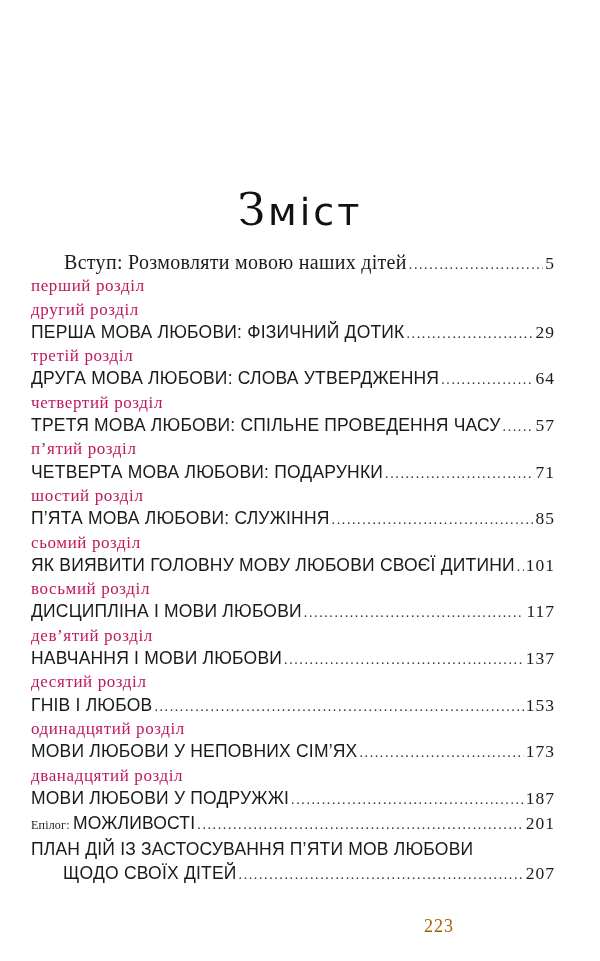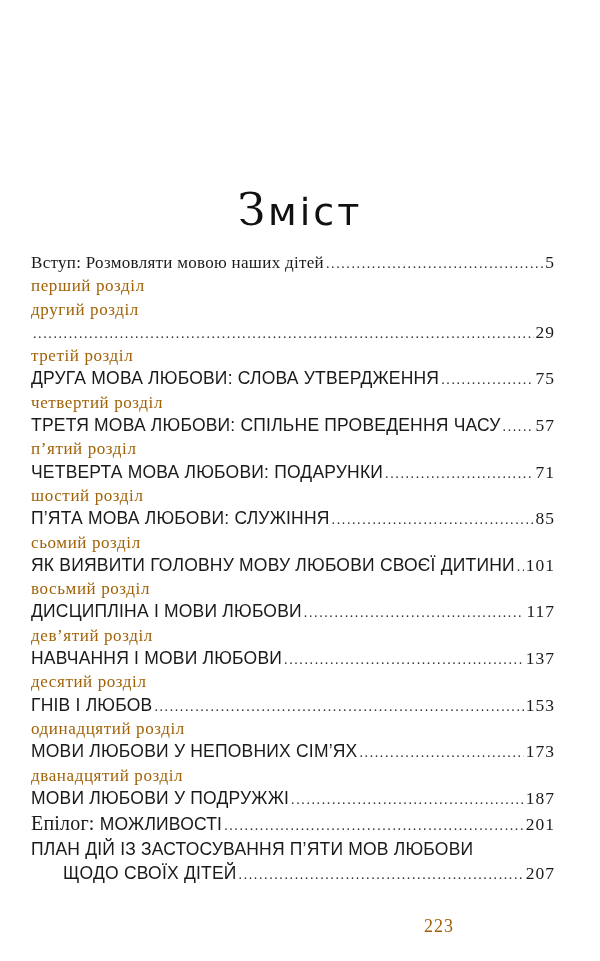--- a/index.html
+++ b/index.html
@@ -4,33 +4,33 @@
 <style>
   html, body { margin: 0; padding: 0; background: #ffffff; }
   body { width: 600px; height: 961px; position: relative; overflow: hidden;
          font-family: "Liberation Serif", "DejaVu Serif", serif; color: #1a1a1a; }
   .page { position: absolute; left: 0; top: 0; width: 508px; height: 961px; }
   .title { position: absolute; left: 0; width: 600px; top: 184px; text-align: center;
            font-family: "DejaVu Sans", sans-serif; font-size: 38px; font-weight: normal;
            letter-spacing: 3px; color: #111; }
   .title .cap { font-family: "DejaVu Serif", serif; font-size: 44px; }
   .toc { position: absolute; left: 31px; width: 524px; top: 251px; }
-  .label { font-family: "Liberation Serif", serif; font-size: 17px; color: #a16207;
+  .label { font-family: "Liberation Serif", serif; font-size: 17px; color: #be185d;
            letter-spacing: 0.6px; height: 23.3px; line-height: 23.3px; }
   .entry { display: flex; align-items: baseline; width: 524px; height: 23.3px; line-height: 23.3px; }
   .entry .text { font-family: "Liberation Sans", sans-serif; font-size: 17.5px; white-space: nowrap;
                  letter-spacing: 0.2px; }
-  .entry .text.serif { font-family: "Liberation Serif", serif; font-size: 17px; letter-spacing: 0.3px; }
+  .entry .text.serif { font-family: "Liberation Serif", serif; font-size: 20px; letter-spacing: 0.3px; margin-left: 33px; }
   .entry .dots { flex: 1; overflow: hidden; white-space: nowrap; margin: 0 2px;
                  font-family: "Liberation Serif", serif; font-size: 14px; letter-spacing: 1.6px;
                  color: #333; }
   .entry .dots::before { content: "................................................................................................................................................................................"; }
   .entry .num { font-family: "Liberation Serif", serif; font-size: 17.5px; white-space: nowrap;
                 letter-spacing: 1px; }
-  .epi .prefix { font-family: "Liberation Serif", serif; font-size: 20px; }
+  .epi .prefix { font-family: "Liberation Serif", serif; font-size: 12px; }
   .plan1 { font-family: "Liberation Sans", sans-serif; font-size: 17.5px; height: 25px; line-height: 25px;
            white-space: nowrap; letter-spacing: 0.2px; }
   .plan2 { padding-left: 32px; width: 492px; }
   .pageno { position: absolute; right: 54px; top: 916px; font-family: "Liberation Serif", serif;
             font-weight: normal; font-size: 18px; letter-spacing: 1px; color: #a16207; }
 </style>
 </head>
 <body>
 
 <div class="page">
@@ -40,29 +40,30 @@
     <div class="entry">
       <span class="text serif">Вступ: Розмовляти мовою наших дітей</span>
       <span class="dots"></span>
       <span class="num">5</span>
     </div>
 
     <div class="label">перший розділ</div>
 
     <div class="label">другий розділ</div>
     <div class="entry">
+      <span class="text">ПЕРША МОВА ЛЮБОВИ: ФІЗИЧНИЙ ДОТИК</span>
       <span class="dots"></span>
       <span class="num">29</span>
     </div>
 
     <div class="label">третій розділ</div>
     <div class="entry">
       <span class="text">ДРУГА МОВА ЛЮБОВИ: СЛОВА УТВЕРДЖЕННЯ</span>
       <span class="dots"></span>
-      <span class="num">75</span>
+      <span class="num">64</span>
     </div>
 
     <div class="label">четвертий розділ</div>
     <div class="entry">
       <span class="text">ТРЕТЯ МОВА ЛЮБОВИ: СПІЛЬНЕ ПРОВЕДЕННЯ ЧАСУ</span>
       <span class="dots"></span>
       <span class="num">57</span>
     </div>
 
     <div class="label">п’ятий розділ</div>

